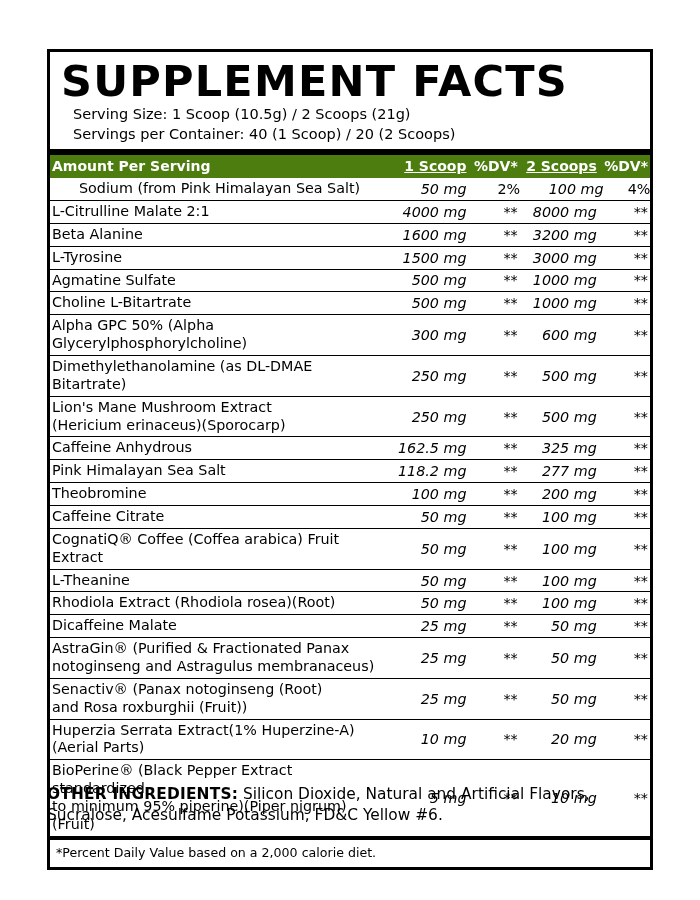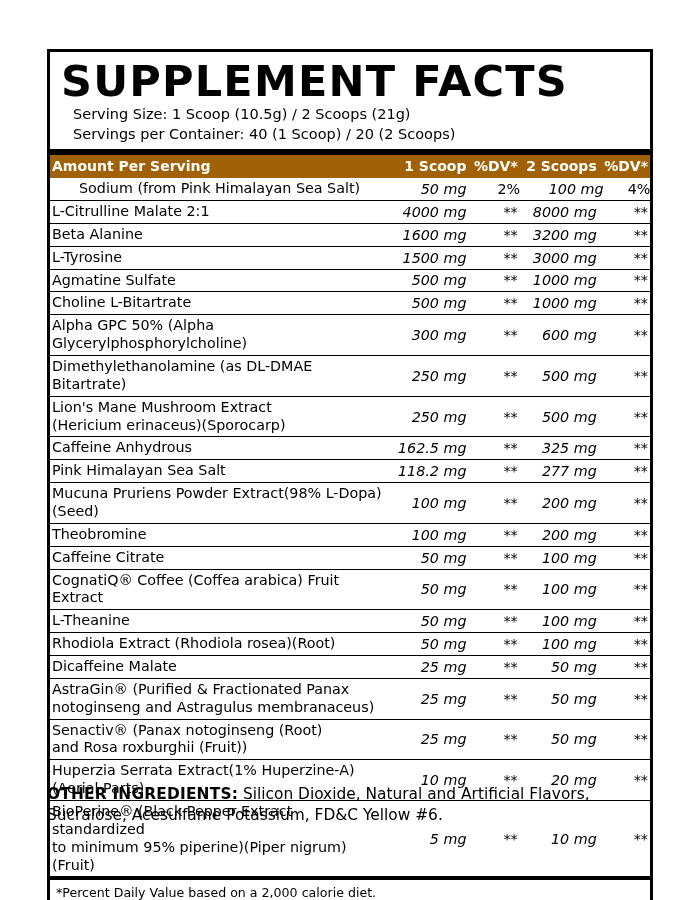--- a/index.html
+++ b/index.html
@@ -56,30 +56,30 @@
   table.facts col.c-a1 { width: 74px; }
   table.facts col.c-d1 { width: 48px; }
   table.facts col.c-a2 { width: 74px; }
   table.facts col.c-d2 { width: 48px; }
 
   table.facts th, table.facts td {
     padding: 2px 2px;
     vertical-align: middle;
   }
   tr.header-row {
-    background: #a16207;
+    background: #4d7c0f;
     color: #fff;
   }
   tr.header-row th {
     font-weight: bold;
     font-size: 14px;
     padding: 3px 2px 4px 2px;
   }
   th.th-name { text-align: left; padding-left: 5px; }
-  th.num { text-align: right; padding-right: 4px; }
+  th.num { text-align: right; padding-right: 4px; text-decoration: underline; }
   th.dv { text-align: right; padding-right: 6px; }
 
   td.nm {
     text-align: left;
     padding-left: 5px;
     line-height: 1.25;
   }
   td.num {
     text-align: right;
     padding-right: 4px;
@@ -221,27 +221,20 @@
           <td class="dv">**</td>
         </tr>
         <tr class="row">
           <td class="nm">Pink Himalayan Sea Salt</td>
           <td class="num">118.2 mg</td>
           <td class="dv">**</td>
           <td class="num">277 mg</td>
           <td class="dv">**</td>
         </tr>
         <tr class="row">
-          <td class="nm">Mucuna Pruriens Powder Extract(98% L-Dopa)(Seed)</td>
-          <td class="num">100 mg</td>
-          <td class="dv">**</td>
-          <td class="num">200 mg</td>
-          <td class="dv">**</td>
-        </tr>
-        <tr class="row">
           <td class="nm">Theobromine</td>
           <td class="num">100 mg</td>
           <td class="dv">**</td>
           <td class="num">200 mg</td>
           <td class="dv">**</td>
         </tr>
         <tr class="row">
           <td class="nm">Caffeine Citrate</td>
           <td class="num">50 mg</td>
           <td class="dv">**</td>

